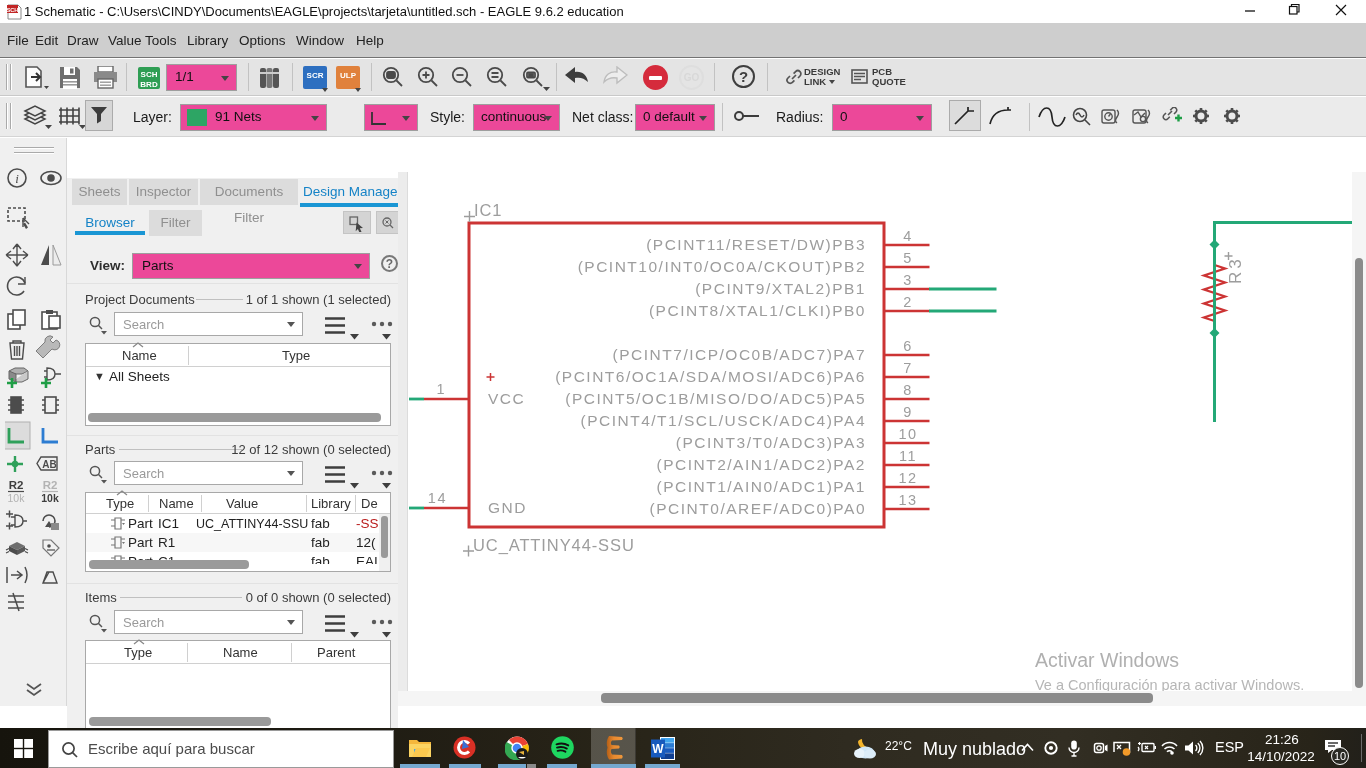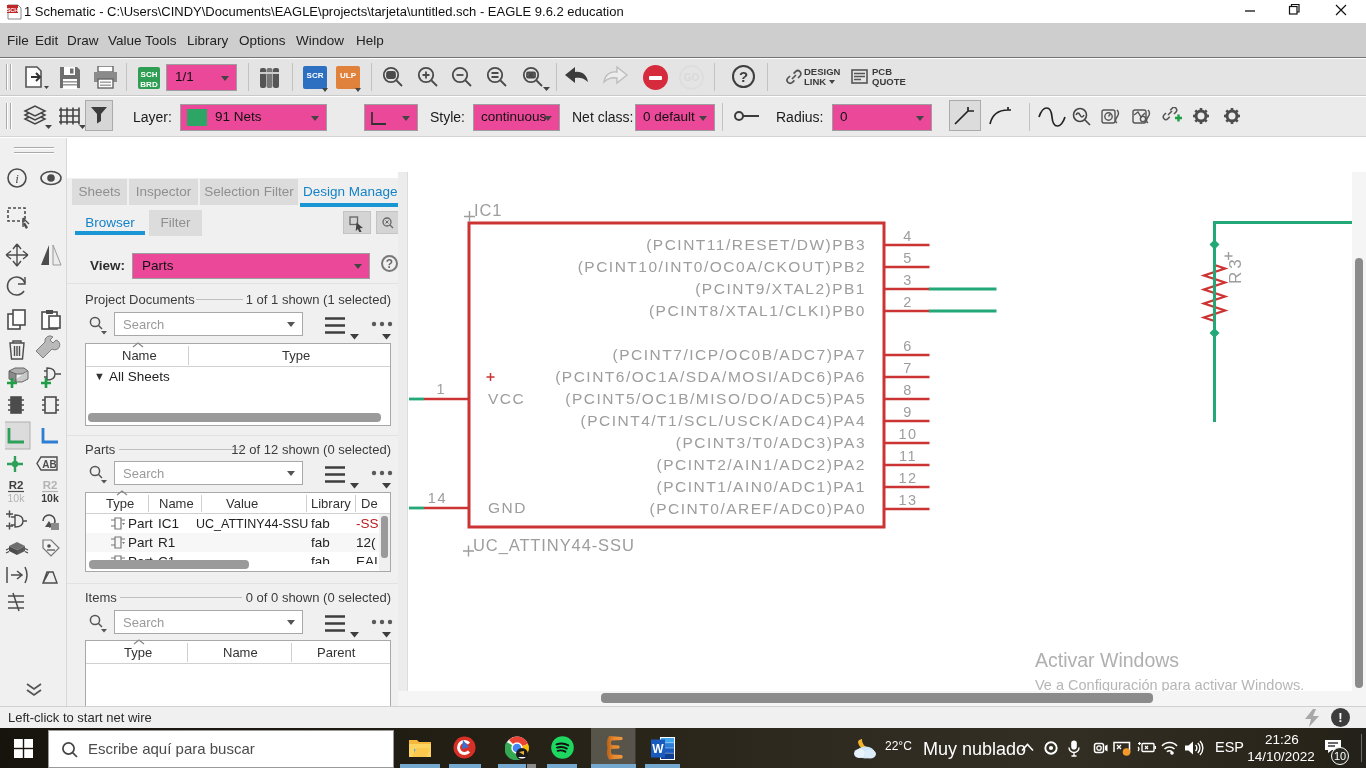--- a/index.html
+++ b/index.html
@@ -385,21 +385,21 @@
       </g>
     </svg>
     <svg class="abs" style="left:24px;top:544px" width="20" height="16" viewBox="0 0 20 16">
         <path d="M3 2 l7 5 7-5 M3 8 l7 5 7-5" fill="none" stroke="#555" stroke-width="1.8"></path>
       </svg>
   </div>
   <div class="abs" id="lpanel">
 
     <div class="tab" style="left:5px;width:55px">Sheets</div>
     <div class="tab" style="left:62px;width:69px">Inspector</div>
-    <div class="tab" style="left:133px;width:98px">Selection Filter</div>
+    <div class="tab" style="left:133px;width:98px">Documents Filter</div>
     <div class="tab active" style="left:233px;width:105px">Design Manager</div>
     <div class="abs" style="left:233px;top:25px;width:105px;height:4px;background:#1a96d4"></div>
 
     <div class="tab" style="left:8px;top:32px;width:70px;background:#f0f0f0;color:#1583c7">Browser</div>
     <div class="abs" style="left:8px;top:53px;width:70px;height:4px;background:#1a96d4"></div>
     <div class="tab" style="left:82px;top:32px;width:53px">Filter</div>
     <div class="abs" style="left:276px;top:33px;width:28px;height:23px;background:#d4d4d4;border:1px solid #c4c4c4">
       <svg style="position:absolute;left:5px;top:4px" width="16" height="16" viewBox="0 0 16 16">
           <rect x="1" y="1" width="7.5" height="7.5" fill="none" stroke="#666" stroke-width="1.3"></rect>
           <path d="M7.5 6.5 l6.5 5.5 -3.2 0.2 1.7 3.6 -2 0.9 -1.6-3.6 -2.2 2.2z" fill="#444"></path>
@@ -667,27 +667,20 @@
 
       <text x="637" y="495" font-family="Liberation Sans" font-size="19.5" fill="#b0b0b0">Activar Windows</text>
       <text x="637" y="518" font-family="Liberation Sans" font-size="14.5" fill="#b6b6b6">Ve a Configuración para activar Windows.</text>
     </svg>
 
     <div class="abs" style="left:954px;top:0;width:14px;height:519px;background:#f5f5f5"></div>
     <div class="abs" style="left:957px;top:86px;width:8px;height:430px;background:#8b8b8b;border-radius:4px"></div>
     <div class="abs" style="left:0px;top:519px;width:968px;height:15px;background:#f5f5f5"></div>
     <div class="abs" style="left:203px;top:521px;width:552px;height:10px;background:#8b8b8b;border-radius:4px"></div>
   </div>
-  <div class="abs" id="status">
-      <span style="position:absolute;left:8px;top:3px;">Left-click to start net wire</span>
-    <svg class="abs" style="left:1303px;top:2px" width="24" height="18" viewBox="0 0 24 18">
-        <path d="M10 0 L2 10 h6 l-2 8 L16 7 h-6 l3-7z" fill="#a8a8a8"></path>
-      </svg>
-    <div class="abs" style="left:1331px;top:1px;width:19px;height:19px;border-radius:50%;background:#3c3c3c;color:#fff;font-size:13px;font-weight:bold;text-align:center;line-height:19px">!</div>
-  </div>
   <div class="abs" id="taskbar">
     <svg class="abs" style="left:14px;top:11px" width="19" height="19" viewBox="0 0 19 19" fill="#fff">
       <rect x="0" y="0" width="8.8" height="8.8"></rect>
         <rect x="10.2" y="0" width="8.8" height="8.8"></rect>
       <rect x="0" y="10.2" width="8.8" height="8.8"></rect>
         <rect x="10.2" y="10.2" width="8.8" height="8.8"></rect>
     </svg>
     <div class="abs" style="left:48px;top:2px;width:346px;height:38px;background:#fff;border:1px solid #9a9a9a">
       <svg style="position:absolute;left:12px;top:10px" width="18" height="18" viewBox="0 0 18 18">
           <circle cx="7.5" cy="7.5" r="5.6" fill="none" stroke="#444" stroke-width="1.7"></circle>

